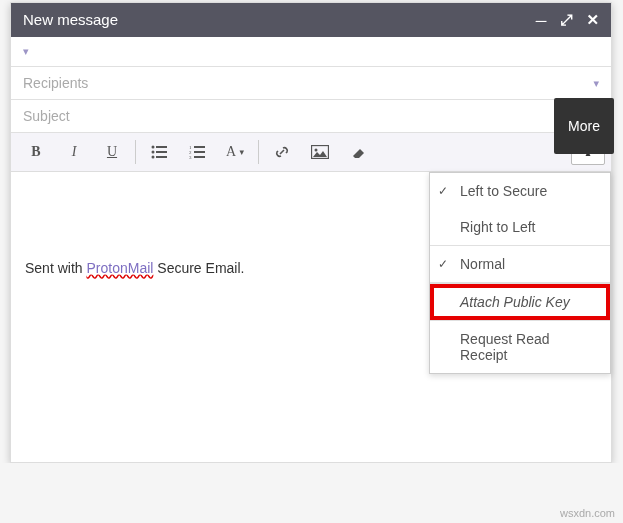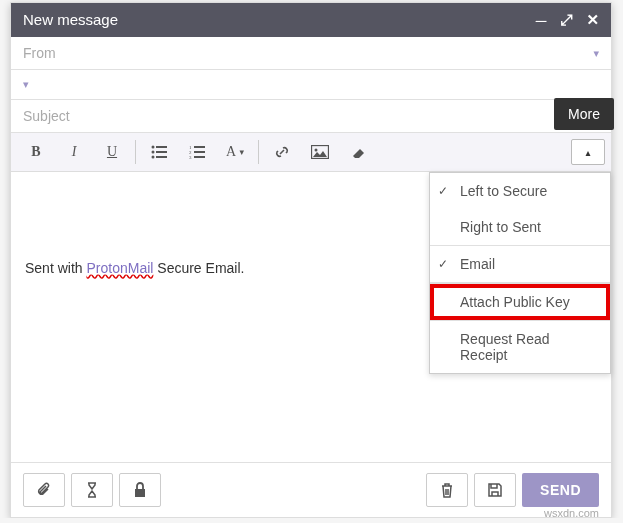--- a/index.html
+++ b/index.html
@@ -47,21 +47,21 @@
     border-bottom: 1px solid #e0e0e0;
     position: relative;
   }
   .subject-row .field-label { flex: 1; color: #aaa; }
   .more-tooltip {
     position: absolute;
     right: -3px;
     top: -2px;
     background: #333;
     color: #fff;
-    padding: 8px 14px;
+    padding: 20px 14px;
     font-size: 14px;
     border-radius: 2px;
     z-index: 5;
   }
   .toolbar {
     display: flex;
     align-items: center;
     background: #f5f4f9;
     border-bottom: 1px solid #ddd;
     padding: 4px 6px;
@@ -129,20 +129,21 @@
     font-size: 12px;
     color: #555;
   }
   .dropdown .divider {
     height: 1px;
     background: #e0e0e0;
   }
   .dropdown .highlighted {
     outline: 4px solid #e60000;
     outline-offset: -4px;
+    font-style: italic;
   }
   .footer {
     border-top: 1px solid #e0e0e0;
     padding: 10px 12px;
     display: flex;
     align-items: center;
     gap: 6px;
   }
   .footer .icon-btn {
     width: 42px;
@@ -165,46 +166,46 @@
     padding: 0 18px;
     font-size: 14px;
     font-weight: bold;
     cursor: pointer;
     border-radius: 2px;
     letter-spacing: 0.5px;
   }
   .watermark {
     position: fixed;
     bottom: 4px;
-    right: 24px;
+    right: 8px;
     font-size: 11px;
     color: #aaa;
   }
   svg { display: block; }
 </style>
 </head>
 <body>
 
 <div class="composer">
 
   <div class="titlebar">
     <span class="title">New message</span>
     <div class="win-controls">
       <span>─</span>
       <span>⤢</span>
       <span>✕</span>
     </div>
   </div>
 
   <div class="field-row">
-    <span class="field-label">From</span>
     <span class="chev">▾</span>
   </div>
 
   <div class="field-row">
+    <span class="field-label">Recipients</span>
     <span class="chev">▾</span>
   </div>
 
   <div class="subject-row">
     <span class="field-label">Subject</span>
     <div class="more-tooltip">More</div>
   </div>
 
   <div class="toolbar">
     <div class="tb-btn">
@@ -268,65 +269,35 @@
     <div class="body-text">
       <span>Sent with </span><a href="#">ProtonMail</a><span> Secure Email.</span>
     </div>
 
     <div class="dropdown">
       <div class="item">
         <span class="check">✓</span>
         <span>Left to Secure</span>
       </div>
       <div class="item">
-        <span>Right to Sent</span>
+        <span>Right to Left</span>
       </div>
       <div class="divider"></div>
       <div class="item">
         <span class="check">✓</span>
-        <span>Email</span>
+        <span>Normal</span>
       </div>
       <div class="divider"></div>
       <div class="divider"></div>
       <div class="item highlighted">
         <span>Attach Public Key</span>
       </div>
       <div class="divider"></div>
       <div class="item">
         <span>Request Read Receipt</span>
       </div>
     </div>
   </div>
 
-  <div class="footer">
-    <div class="icon-btn">
-      <svg width="16" height="16" viewBox="0 0 16 16">
-          <path fill="none" stroke="#555" stroke-width="1.5" d="M12 7l-5 5a3 3 0 01-4-4l6-6a2 2 0 013 3l-6 6a1 1 0 01-1.5-1.5L10 4"></path>
-        </svg>
-    </div>
-    <div class="icon-btn">
-      <svg width="14" height="16" viewBox="0 0 14 16">
-          <path fill="none" stroke="#555" stroke-width="1.5" d="M3 1h8M3 15h8M4 1v2l3 4 3-4V1M4 15v-2l3-4 3 4v2"></path>
-        </svg>
-    </div>
-    <div class="icon-btn">
-      <svg width="14" height="16" viewBox="0 0 14 16">
-          <rect x="2" y="7" width="10" height="8" fill="#555"></rect>
-          <path fill="none" stroke="#555" stroke-width="1.8" d="M4 7V4a3 3 0 016 0v3"></path>
-        </svg>
-    </div>
-    <div class="spacer"></div>
-    <div class="icon-btn">
-      <svg width="14" height="16" viewBox="0 0 14 16">
-          <path fill="none" stroke="#555" stroke-width="1.5" d="M2 4h10M5 4V2h4v2M3 4l1 11h6l1-11M6 7v6M8 7v6"></path>
-        </svg>
-    </div>
-    <div class="icon-btn">
-      <svg width="16" height="16" viewBox="0 0 16 16">
-          <path fill="none" stroke="#555" stroke-width="1.5" d="M2 2h10l2 2v10H2zM4 2v4h6V2M5 14v-4h6v4"></path>
-        </svg>
-    </div>
-    <button class="send-btn">SEND</button>
-  </div>
 
 </div>
 
 <div class="watermark">wsxdn.com</div>
 
 </body></html>

